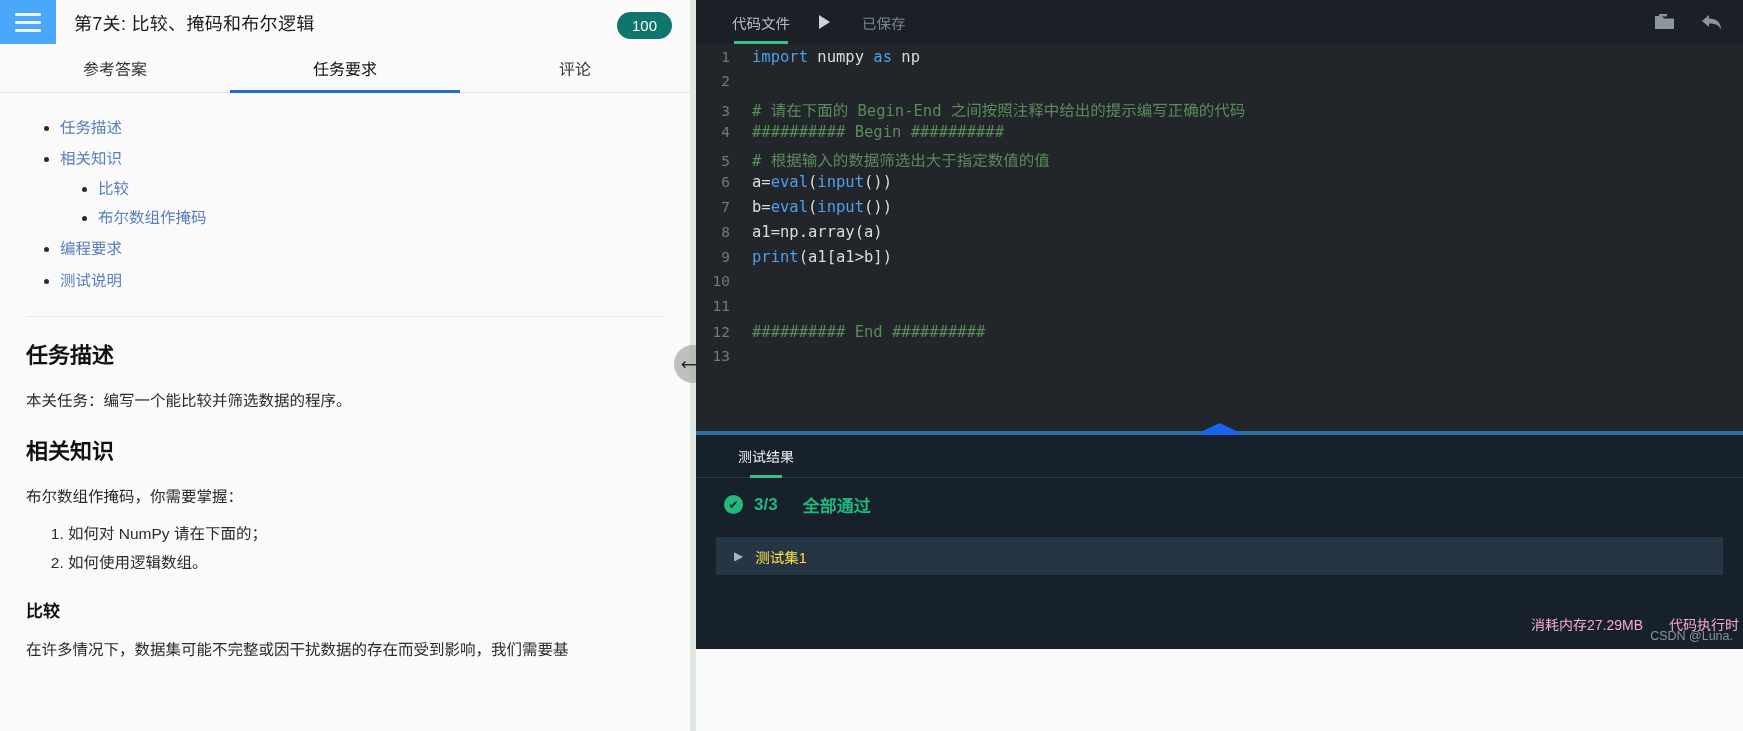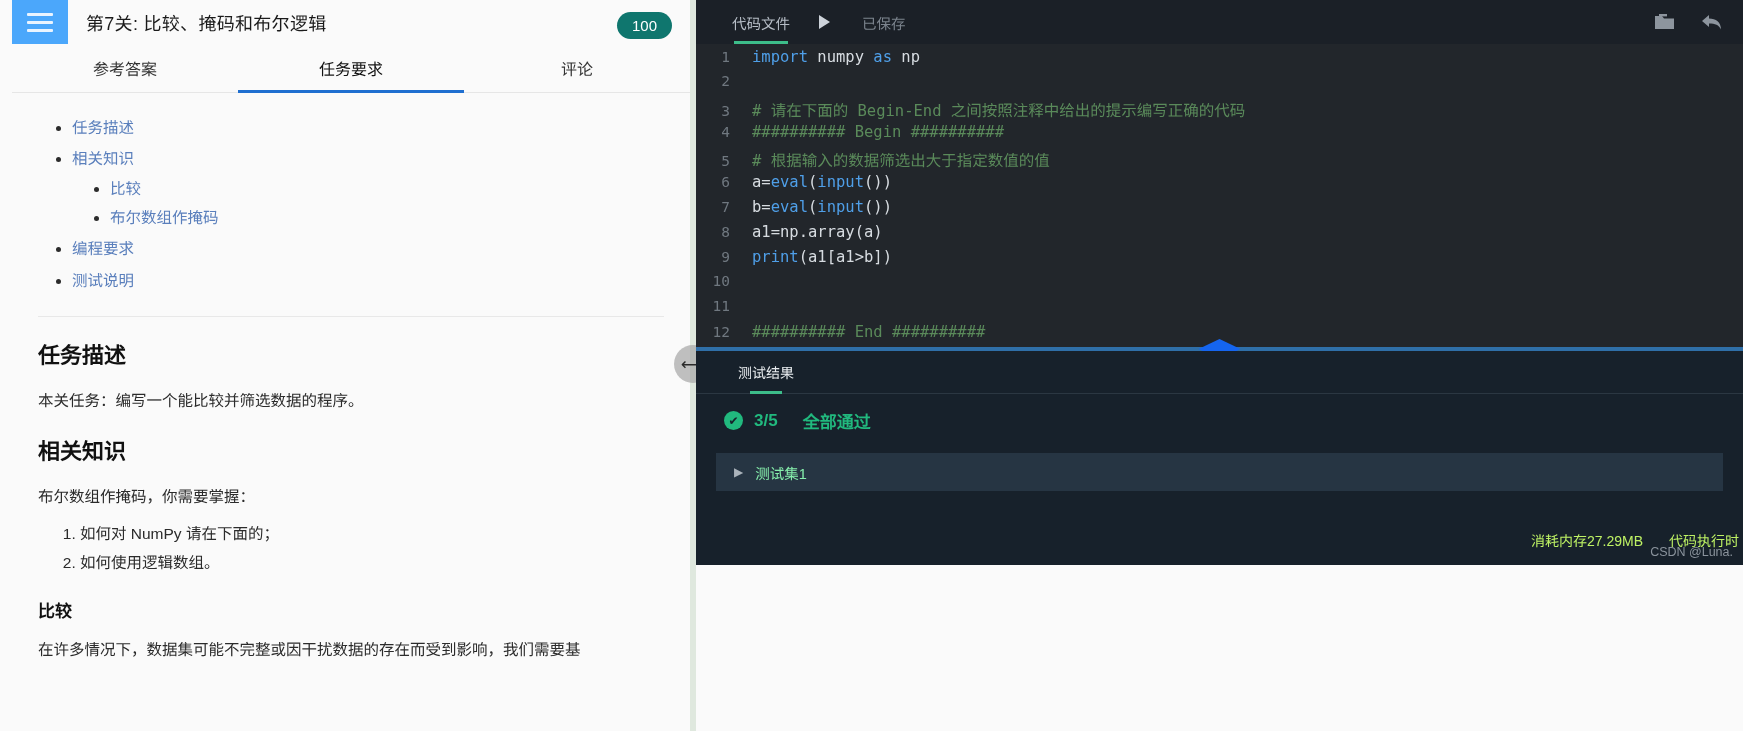--- a/index.html
+++ b/index.html
@@ -11,21 +11,20 @@
   }
   .app { display: flex; width: 1743px; height: 731px; position: relative; }
 
   
   .left-pane {
     width: 690px; height: 731px;
     background: #fafafa;
     display: flex; flex-direction: column;
     position: relative;
     overflow: hidden;
-    padding-left: 12px;
   }
   .left-header {
     height: 44px; min-height: 44px;
     display: flex; align-items: center;
     background: #fafafa;
     position: relative;
   }
   .hamburger {
     width: 56px; height: 44px;
     background: #4ba7fb;
@@ -121,21 +120,21 @@
     width: 38px; height: 38px;
     border-radius: 50%;
     background: rgba(168,168,168,.72);
     display: flex; align-items: center; justify-content: center;
     color: #2a2a2a; font-size: 17px;
     cursor: col-resize;
   }
 
   
   .right-pane {
-    flex: 1 1 auto; height: 565px;
+    flex: 1 1 auto; height: 649px;
     background: #1b2027;
     display: flex; flex-direction: column;
     position: relative;
     overflow: hidden;
   }
   .editor-toolbar {
     height: 44px; min-height: 44px;
     background: #1b2027;
     display: flex; align-items: center;
     position: relative;
@@ -247,30 +246,30 @@
 
   .testset-row {
     margin: 6px 20px 0 20px;
     background: #263543;
     height: 38px;
     display: flex; align-items: center;
     padding-left: 18px; gap: 12px;
     cursor: pointer;
   }
   .caret { color: #aab3bb; font-size: 12px; }
-  .testset-label { color: #86efac; font-size: 14.5px; }
+  .testset-label { color: #fde047; font-size: 14.5px; }
 
   .status-bar {
     position: absolute; right: 0; bottom: 0;
     height: 51px; width: 100%;
     display: flex; align-items: center; justify-content: flex-end;
     gap: 26px; padding-right: 4px;
     pointer-events: none;
   }
-  .status-text { color: #bef264; font-size: 14px; white-space: nowrap; }
+  .status-text { color: #f9a8d4; font-size: 14px; white-space: nowrap; }
   .watermark {
     position: absolute; right: 10px; bottom: 6px;
     color: #8a939c; font-size: 12.5px;
   }
 </style>
 </head>
 <body>
 
 <div class="app">
 
@@ -384,21 +383,21 @@
       <div class="h-handle"></div>
     </div>
 
     <div class="result-pane">
       <div class="result-tabs">
         <div class="result-tab">测试结果</div>
       </div>
 
       <div class="pass-row">
         <span class="check-circle">✔</span>
-        <span class="pass-count">3/5</span>
+        <span class="pass-count">3/3</span>
         <span class="pass-label">全部通过</span>
       </div>
 
       <div class="testset-row">
         <span class="caret">▶</span>
         <span class="testset-label">测试集1</span>
       </div>
 
       <div class="status-bar">
         <span class="status-text">消耗内存27.29MB</span>

